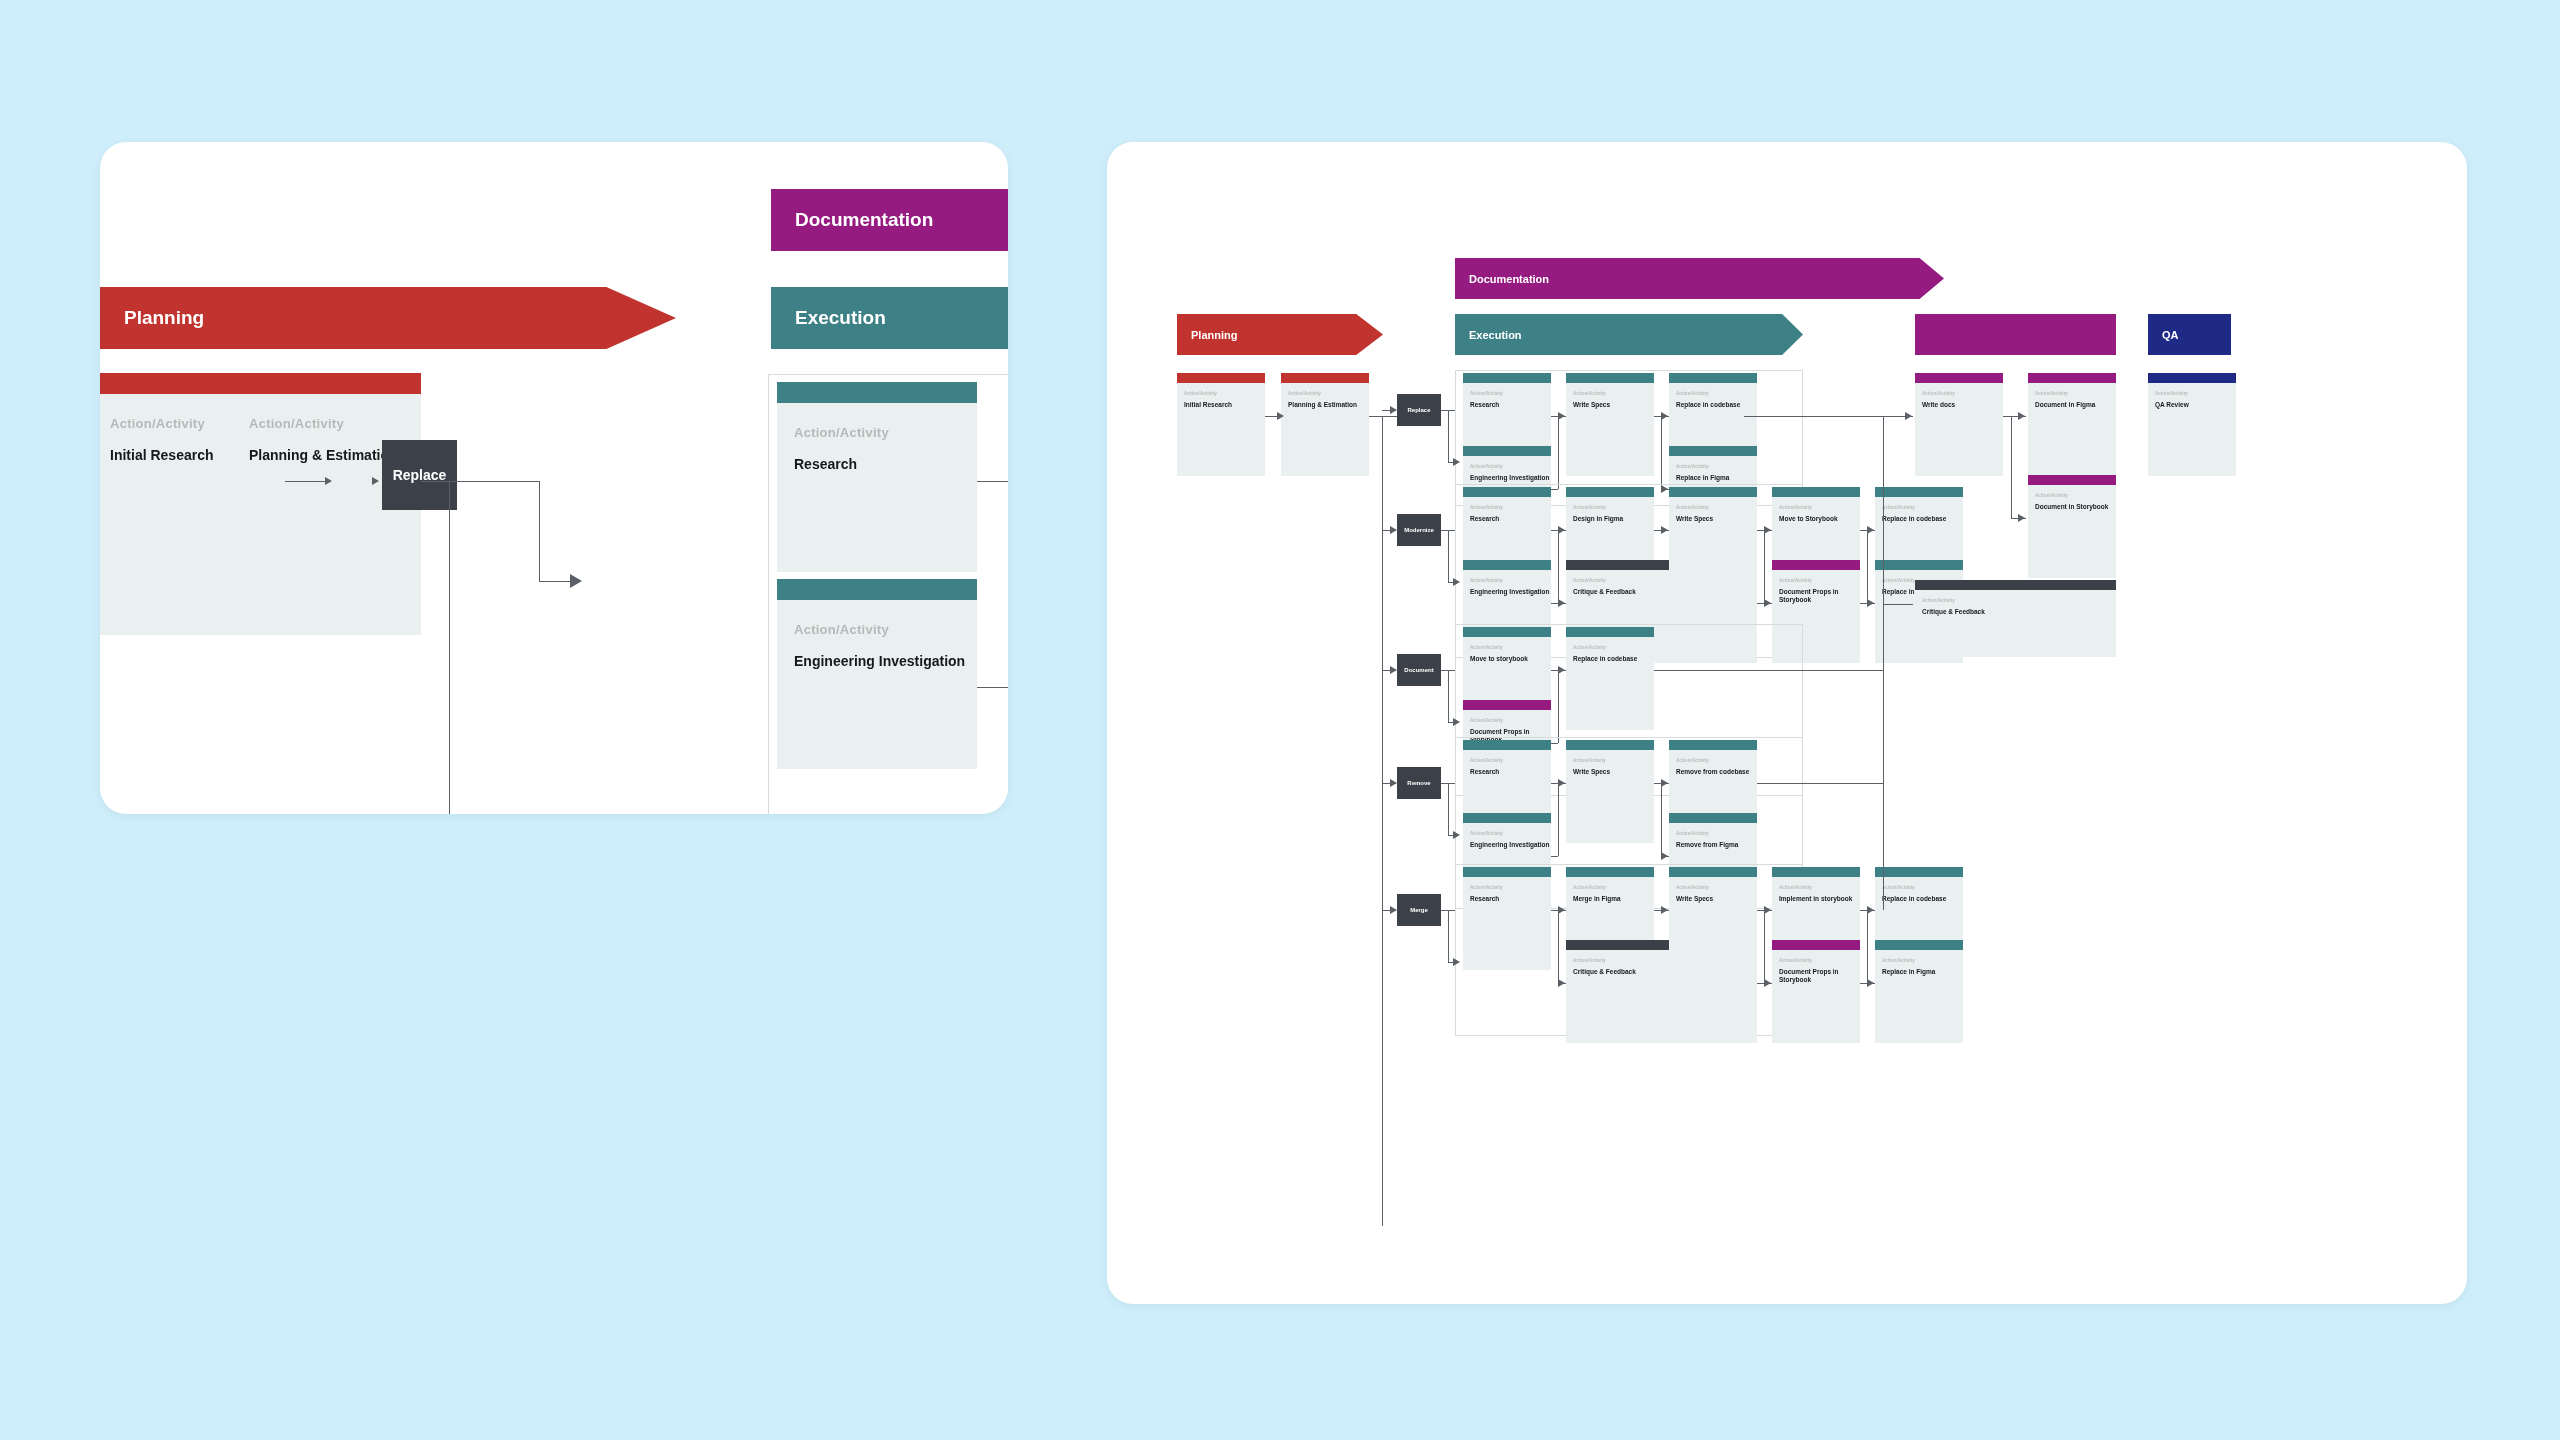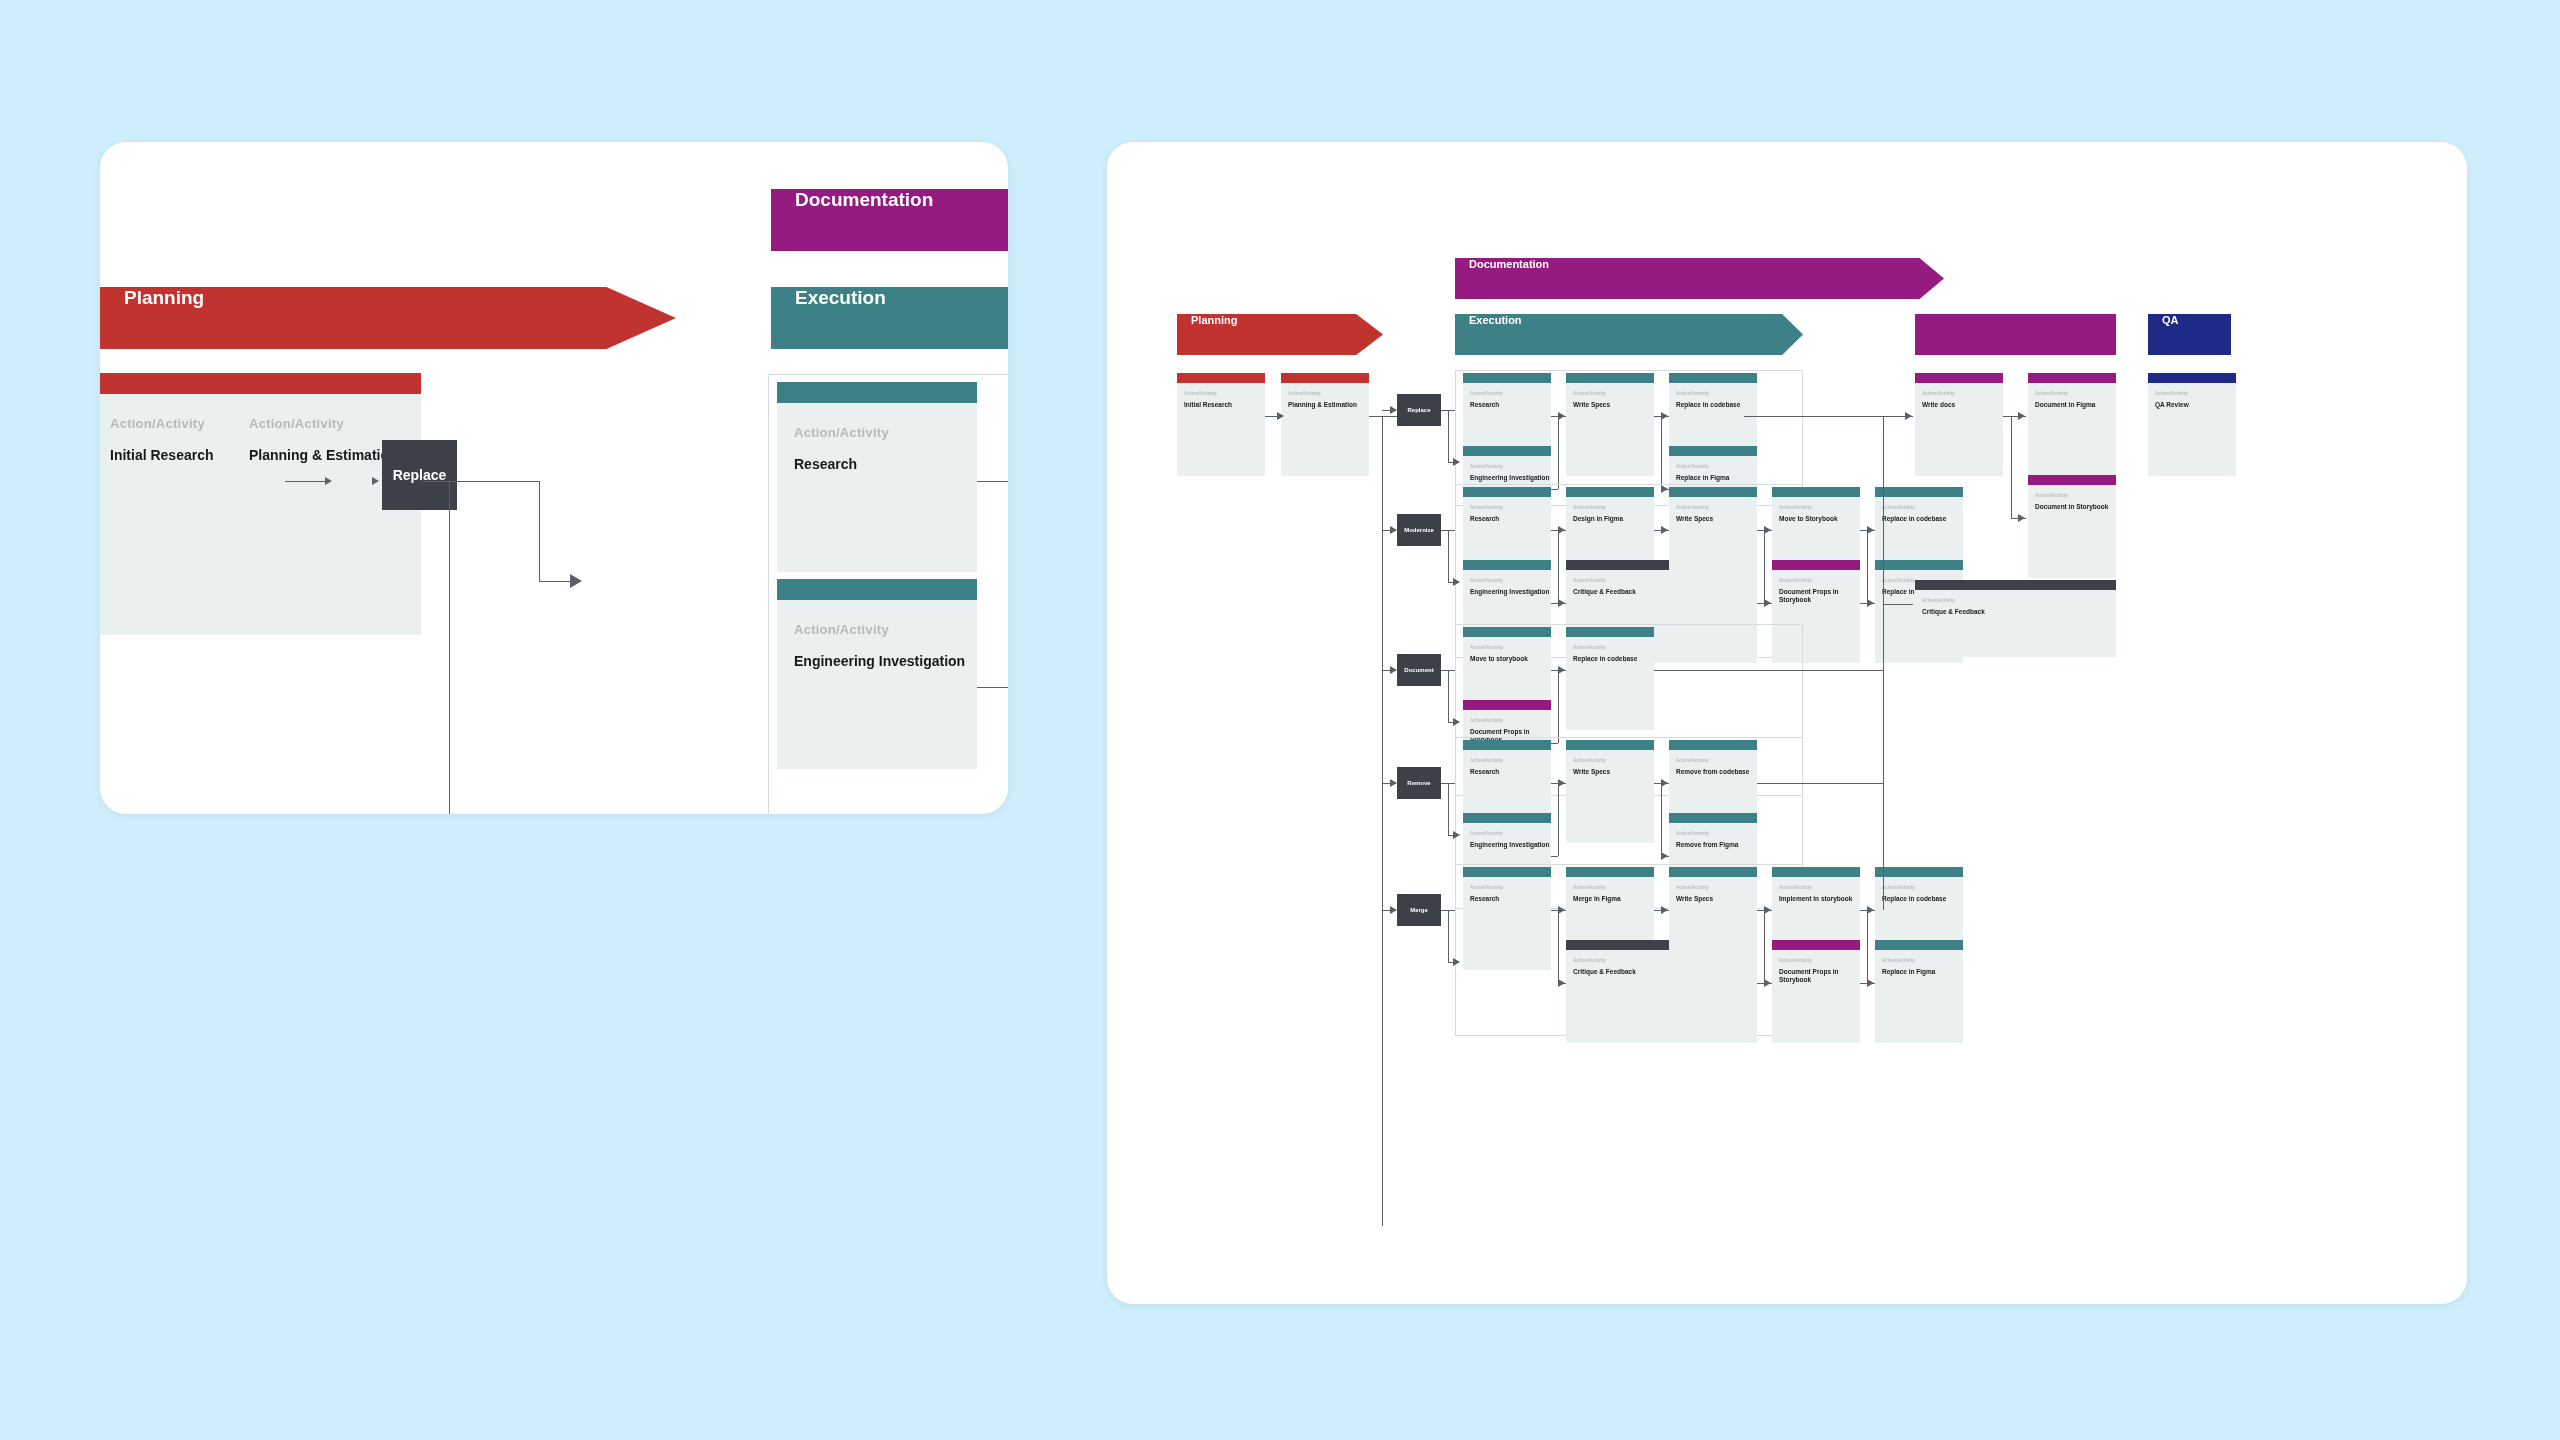--- a/index.html
+++ b/index.html
@@ -17,21 +17,21 @@
     background:#ffffff;
     border-radius:26px;
     box-shadow:0 2px 10px rgba(0,0,0,.06);
     overflow:hidden;
   }
   #panel-zoom{ left:100px; top:142px; width:908px; height:672px; }
   #panel-full{ left:1107px; top:142px; width:1360px; height:1162px; }
 
   
   .lane-arrow{
-    position:absolute; display:flex; align-items:flex-start;
+    position:absolute; display:flex; align-items:center;
     color:#fff; font-weight:bold; white-space:nowrap;
   }
   .lane-arrow .lbl{ position:relative; z-index:2; }
 
   
   .card{
     position:absolute;
     background:#eaf0ef;
     display:flex; flex-direction:column;
   }

